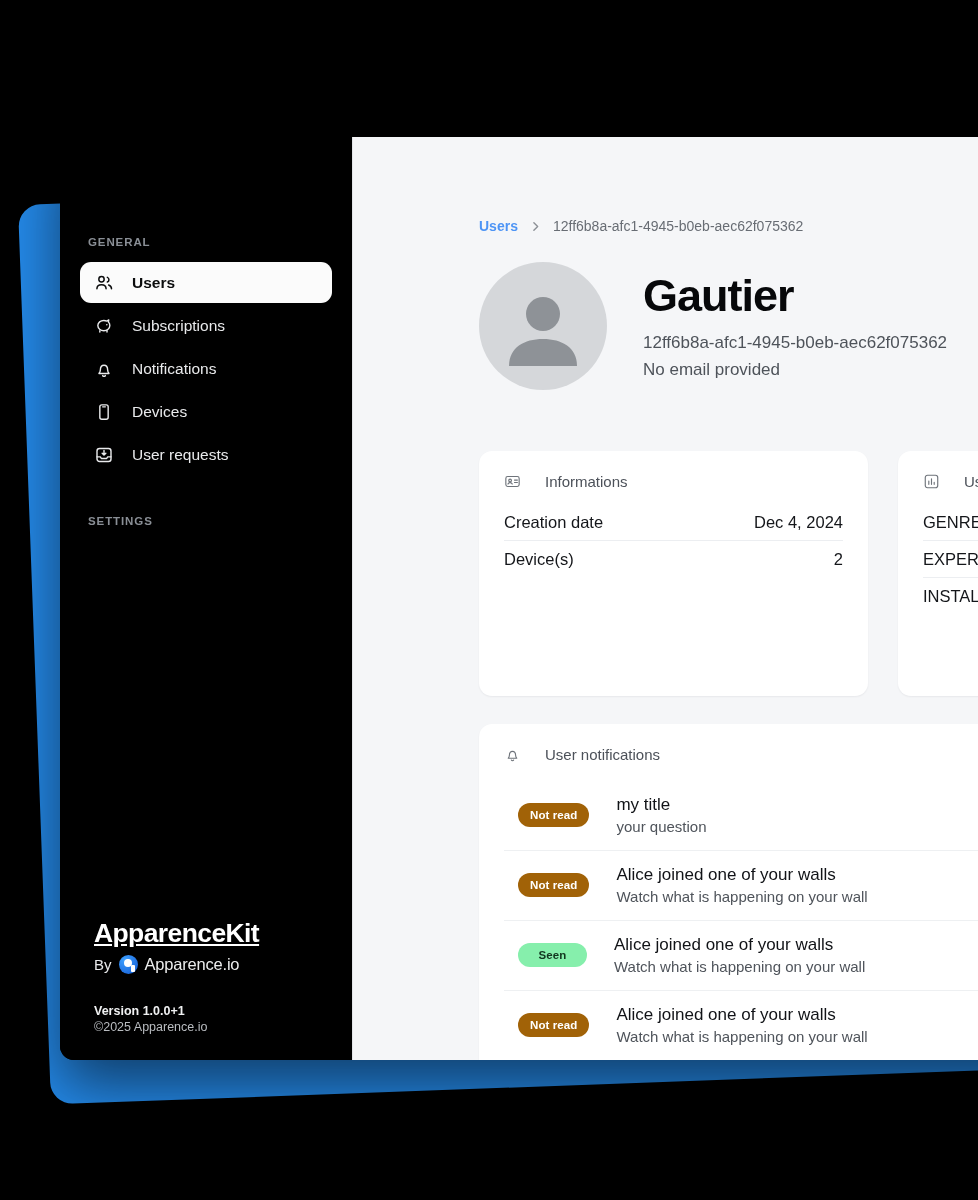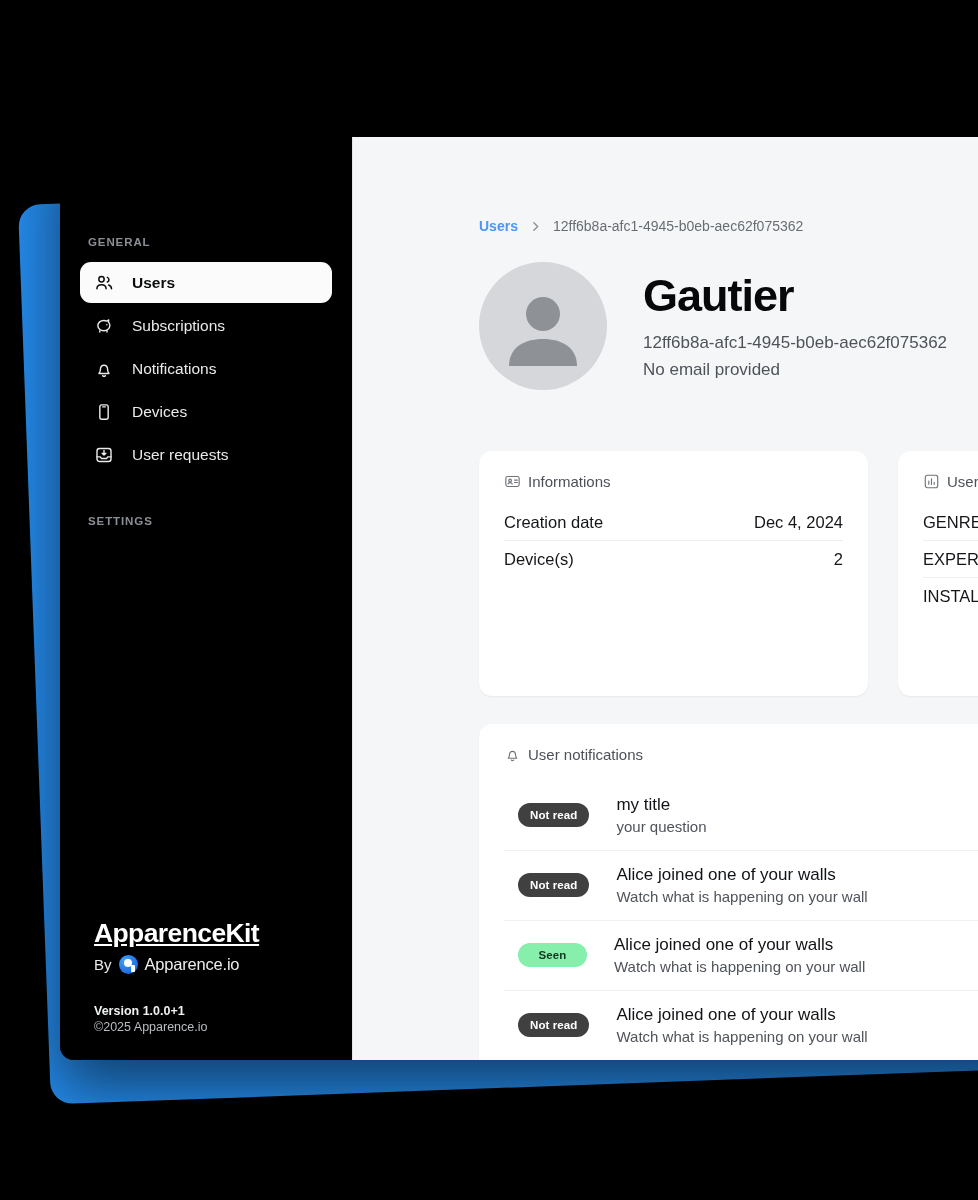--- a/index.html
+++ b/index.html
@@ -103,21 +103,21 @@
   .user-email{ font-size:17px; color:#4e535a; margin-top:7px; }
 
   
   .cards-row{ display:flex; gap:30px; margin-top:61px; }
   .card{
     background:#fff; border-radius:13px; box-shadow:0 1px 2px rgba(16,24,40,.06);
     padding:22px 25px;
   }
   .card-info{ width:389px; height:245px; flex:0 0 389px; }
   .card-over{ width:389px; height:245px; flex:0 0 389px; }
-  .card-head{ display:flex; align-items:center; gap:7px; }
+  .card-head{ display:flex; align-items:center; gap:24px; }
   .card-head svg{ width:17px; height:17px; display:block; stroke:#6e737a; }
   .card-title{ font-size:15px; color:#4c5159; }
   .kv-list{ margin-top:14px; }
   .kv{
     display:flex; justify-content:space-between; align-items:center;
     height:37px; font-size:16.5px; color:#14161a;
     border-bottom:1px solid #eceef1;
     gap:12px;
   }
   .kv:last-child{ border-bottom:none; }
@@ -130,21 +130,21 @@
   .notif-list{ margin-top:18px; }
   .notif-row{
     display:flex; align-items:center; gap:27px;
     padding:14px 0 15px 14px; border-bottom:1px solid #eef0f2;
   }
   .badge{
     flex:0 0 auto; min-width:69px; text-align:center;
     padding:6px 12px; border-radius:999px;
     font-size:11.5px; font-weight:600; letter-spacing:.1px;
   }
-  .badge.unread{ background:#404040; color:#fff; }
+  .badge.unread{ background:#a16207; color:#fff; }
   .badge.seen{ background:#86efac; color:#12361f; }
   .notif-title{ font-size:17px; color:#111317; }
   .notif-sub{ font-size:15px; color:#4f545b; margin-top:3px; }
 </style>
 </head>
 <body>
 
 <div id="stage">
 
   <div class="blue-slab"></div>

